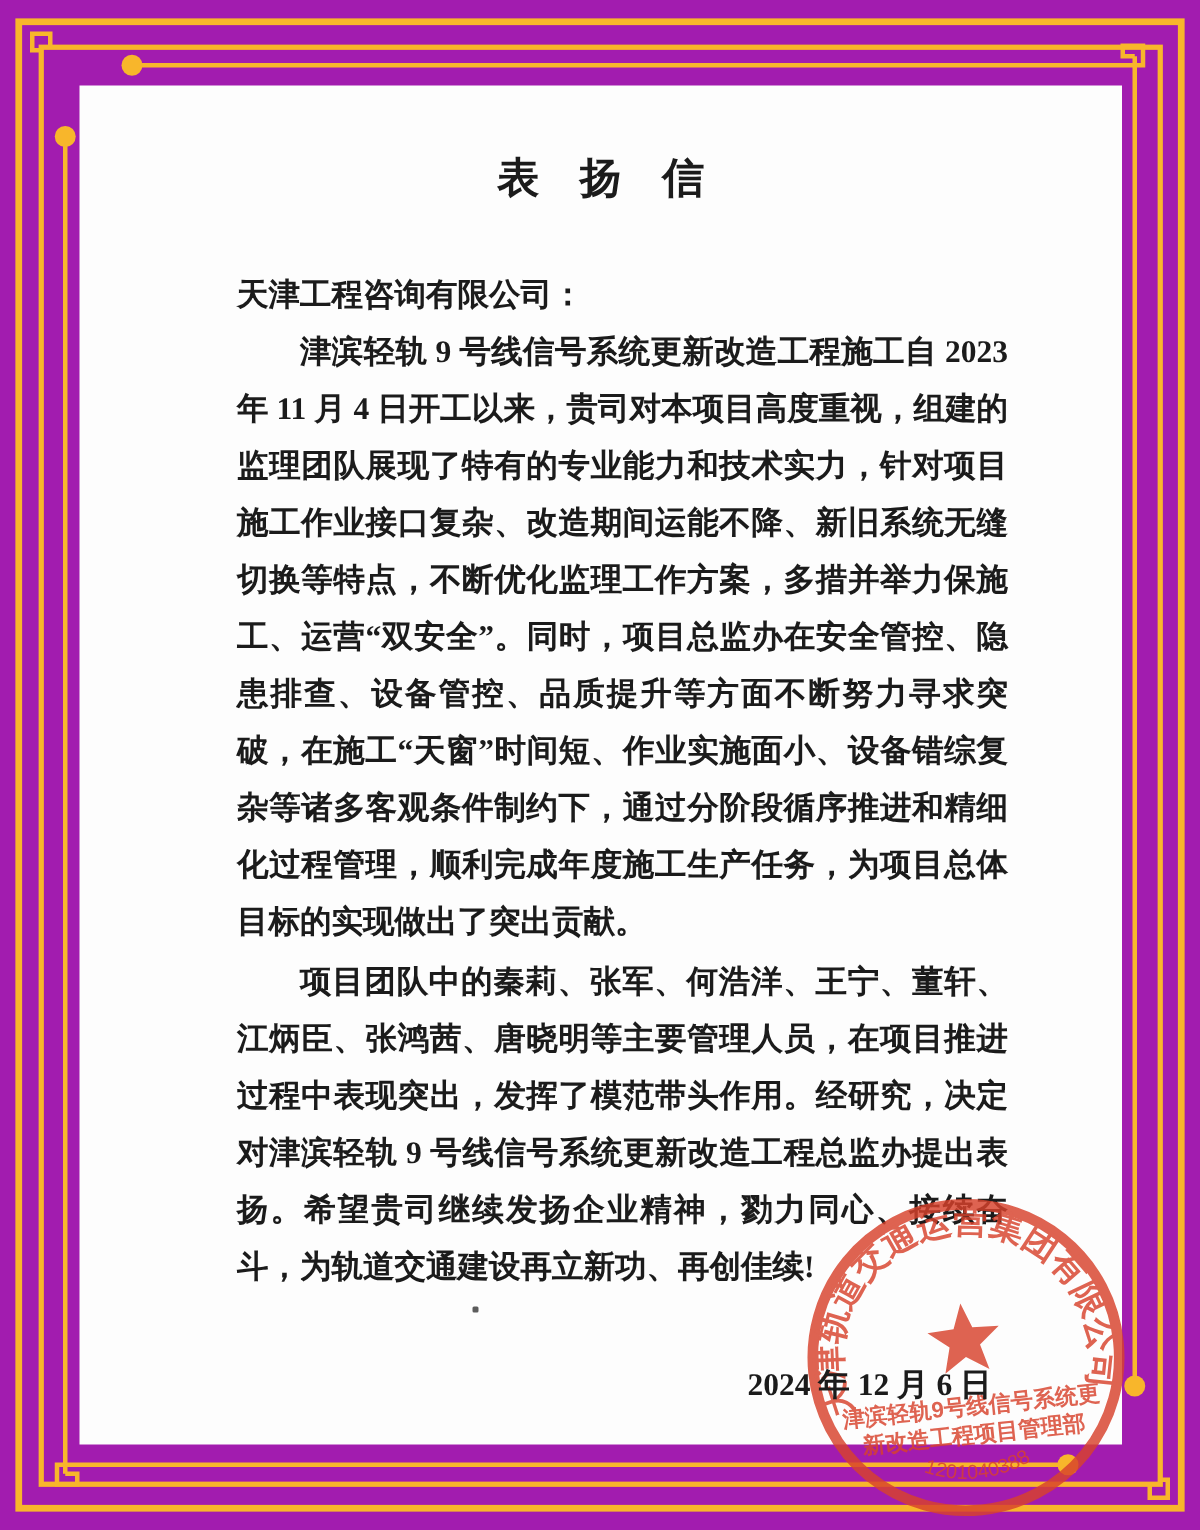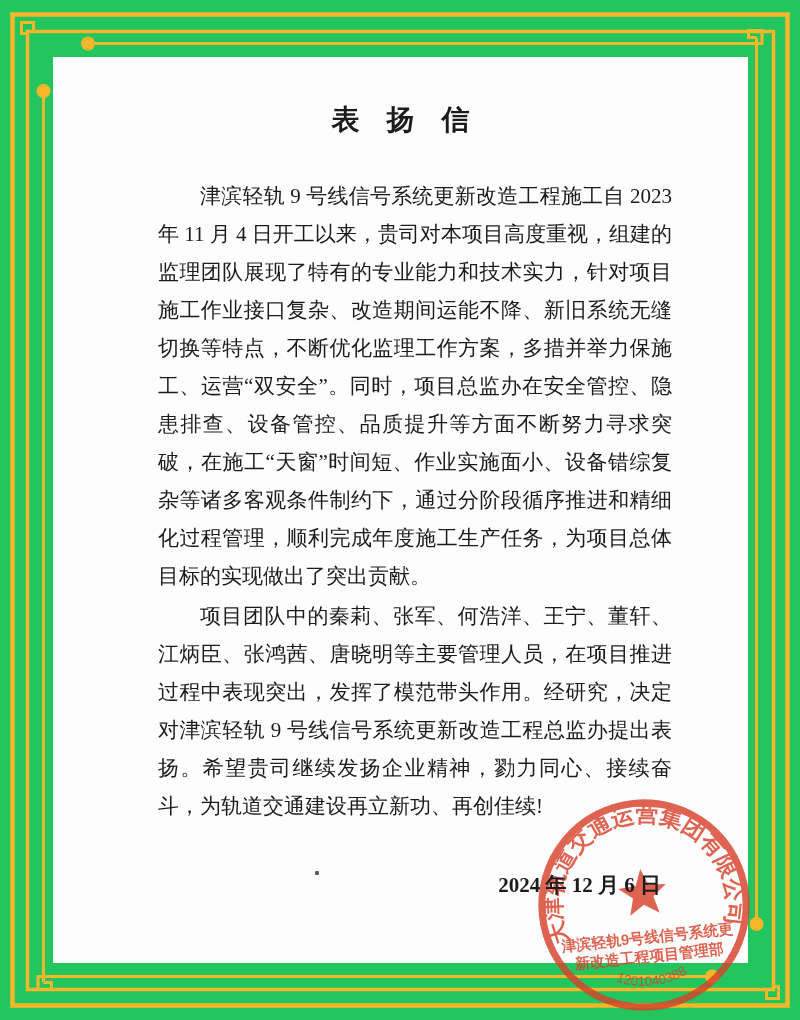--- a/index.html
+++ b/index.html
@@ -1,19 +1,19 @@
 <!DOCTYPE html>
 <html><head>
 <meta charset="utf-8">
 <style>
   html,body{margin:0;padding:0;background:#888;}
   .page{
     position:relative;
     width:800px;height:1020px;
-    background:#22c55e;
+    background:#a21caf;
     overflow:hidden;
     font-family:"Liberation Serif","DejaVu Serif",serif;
   }
   .border-svg{position:absolute;left:0;top:0;width:800px;height:1020px;}
   .paper{
     position:absolute;left:53px;top:57px;width:695px;height:906px;
     background:#FDFDFD;
     color:#1b1b1b;
   }
   .letter-title{
@@ -24,21 +24,21 @@
     letter-spacing:10px;
     text-indent:10px;
   }
   .text-col{padding:0 76px 0 105px;}
   .salutation{
     margin:0;
     font-size:21px;line-height:38px;font-weight:600;
   }
   .para{
     margin:0;
-    font-size:21px;line-height:38px;font-weight:400;
+    font-size:21px;line-height:38px;font-weight:700;
     text-align:justify;
     text-indent:2em;
   }
   .para.second{margin-top:2px;}
   .signature{
     position:relative;z-index:2;
     margin-top:38px;
     padding-right:87px;
     text-align:right;
     font-size:21px;line-height:44px;font-weight:600;
@@ -76,20 +76,21 @@
       <circle cx="756.5" cy="924" r="7"></circle>
       <circle cx="712" cy="976.5" r="7"></circle>
     </g>
   </svg>
 
   <div class="paper">
 
     <h1 class="letter-title">表 扬 信</h1>
 
     <div class="text-col">
+      <p class="salutation">天津工程咨询有限公司：</p>
       <p class="para">津滨轻轨 9 号线信号系统更新改造工程施工自 2023 年 11 月 4 日开工以来，贵司对本项目高度重视，组建的监理团队展现了特有的专业能力和技术实力，针对项目施工作业接口复杂、改造期间运能不降、新旧系统无缝切换等特点，不断优化监理工作方案，多措并举力保施工、运营“双安全”。同时，项目总监办在安全管控、隐患排查、设备管控、品质提升等方面不断努力寻求突破，在施工“天窗”时间短、作业实施面小、设备错综复杂等诸多客观条件制约下，通过分阶段循序推进和精细化过程管理，顺利完成年度施工生产任务，为项目总体目标的实现做出了突出贡献。</p>
       <p class="para second">项目团队中的秦莉、张军、何浩洋、王宁、董轩、江炳臣、张鸿茜、唐晓明等主要管理人员，在项目推进过程中表现突出，发挥了模范带头作用。经研究，决定对津滨轻轨 9 号线信号系统更新改造工程总监办提出表扬。希望贵司继续发扬企业精神，勠力同心、接续奋斗，为轨道交通建设再立新功、再创佳续!</p>
     </div>
 
     <svg class="seal-svg" viewBox="0 0 140 140" xmlns="http://www.w3.org/2000/svg" aria-hidden="true">
       <defs>
         <path id="sealTopArc" d="M 29.4 104.1 A 53 53 0 1 1 110.6 104.1"></path>
         <path id="sealNumArc" d="M 38 111 A 54 54 0 0 0 102 111"></path>
       </defs>
       <g transform="rotate(-6 70 70)" fill="#D8422C" font-family="Liberation Sans, DejaVu Sans, sans-serif">

